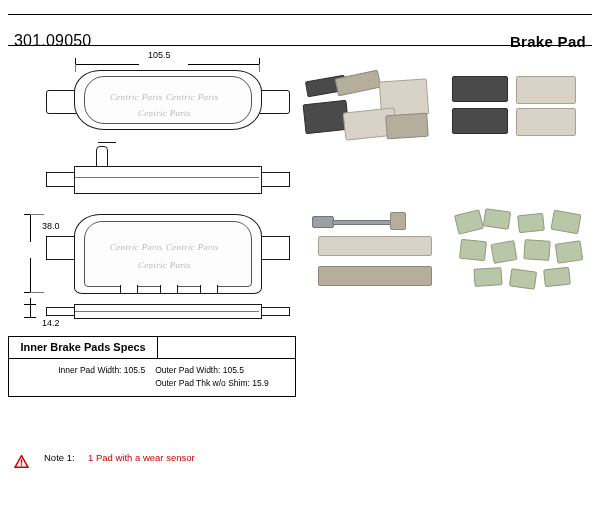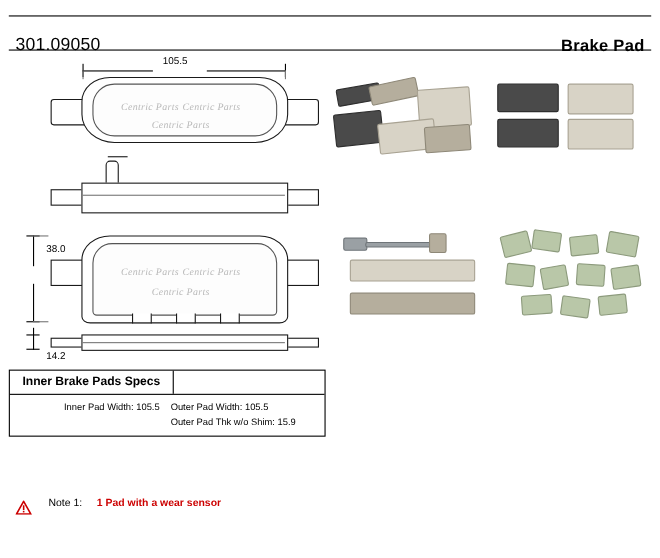--- a/index.html
+++ b/index.html
@@ -324,21 +324,21 @@
     display: flex;
     align-items: flex-start;
     font-size: 9.5px;
     height: 15px;
   }
   .note-label {
     width: 44px;
   }
   .note-text-red {
     color: #cc0000;
-    font-weight: 700;
+    font-weight: 400;
   }
   .warn-icon {
     position: absolute;
     left: 14px; top: 455px;
     width: 15px; height: 13px;
   }
   .notes-inner {
     margin-left: 30px;
   }
 </style>

